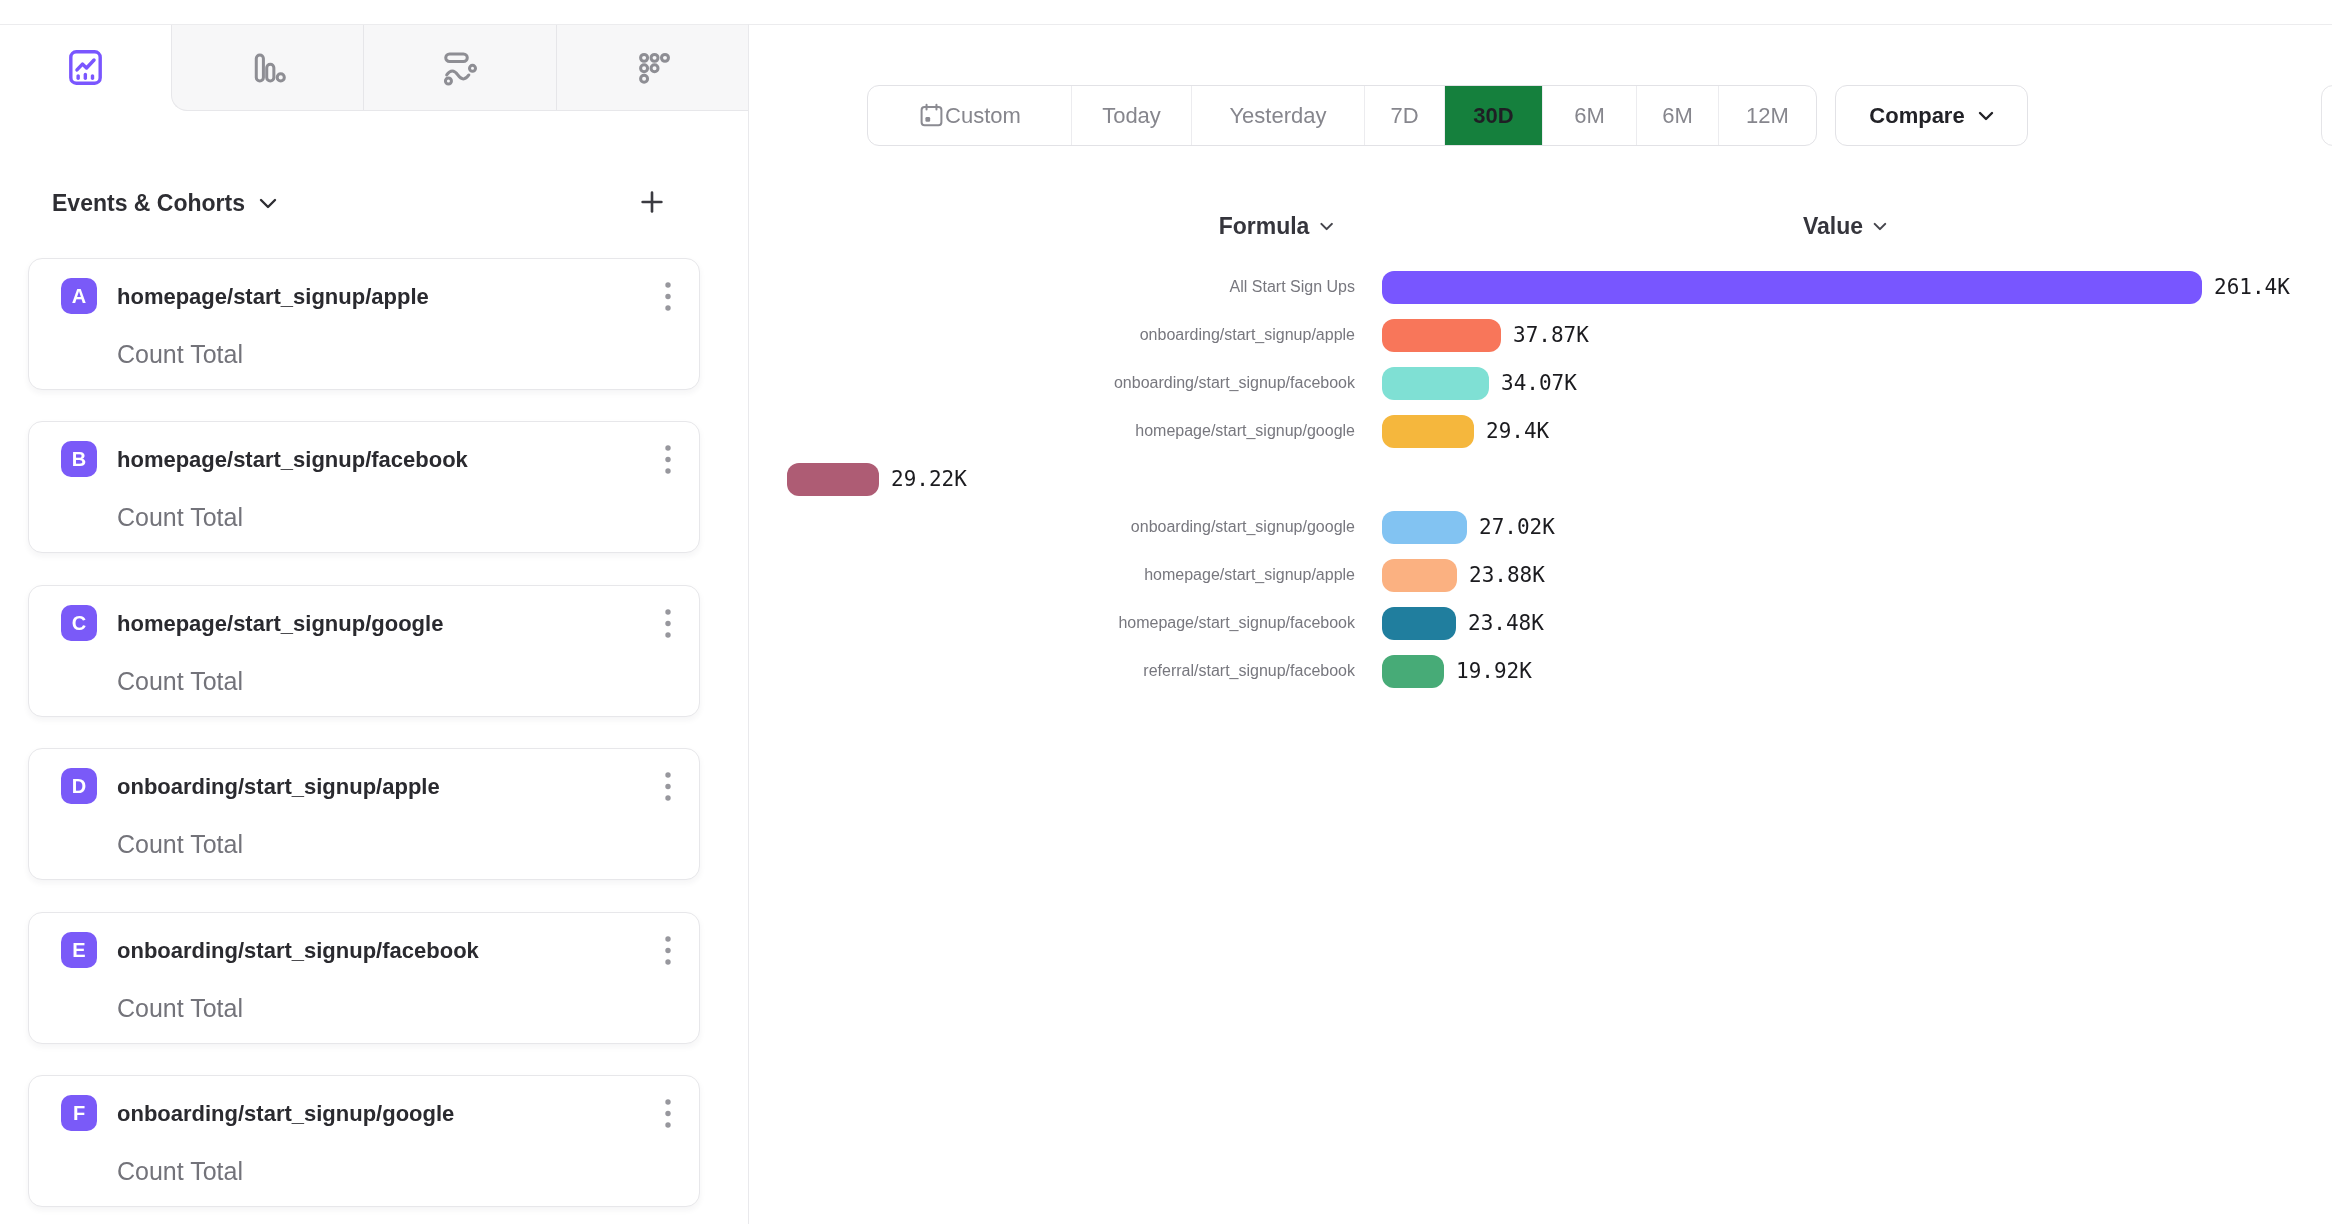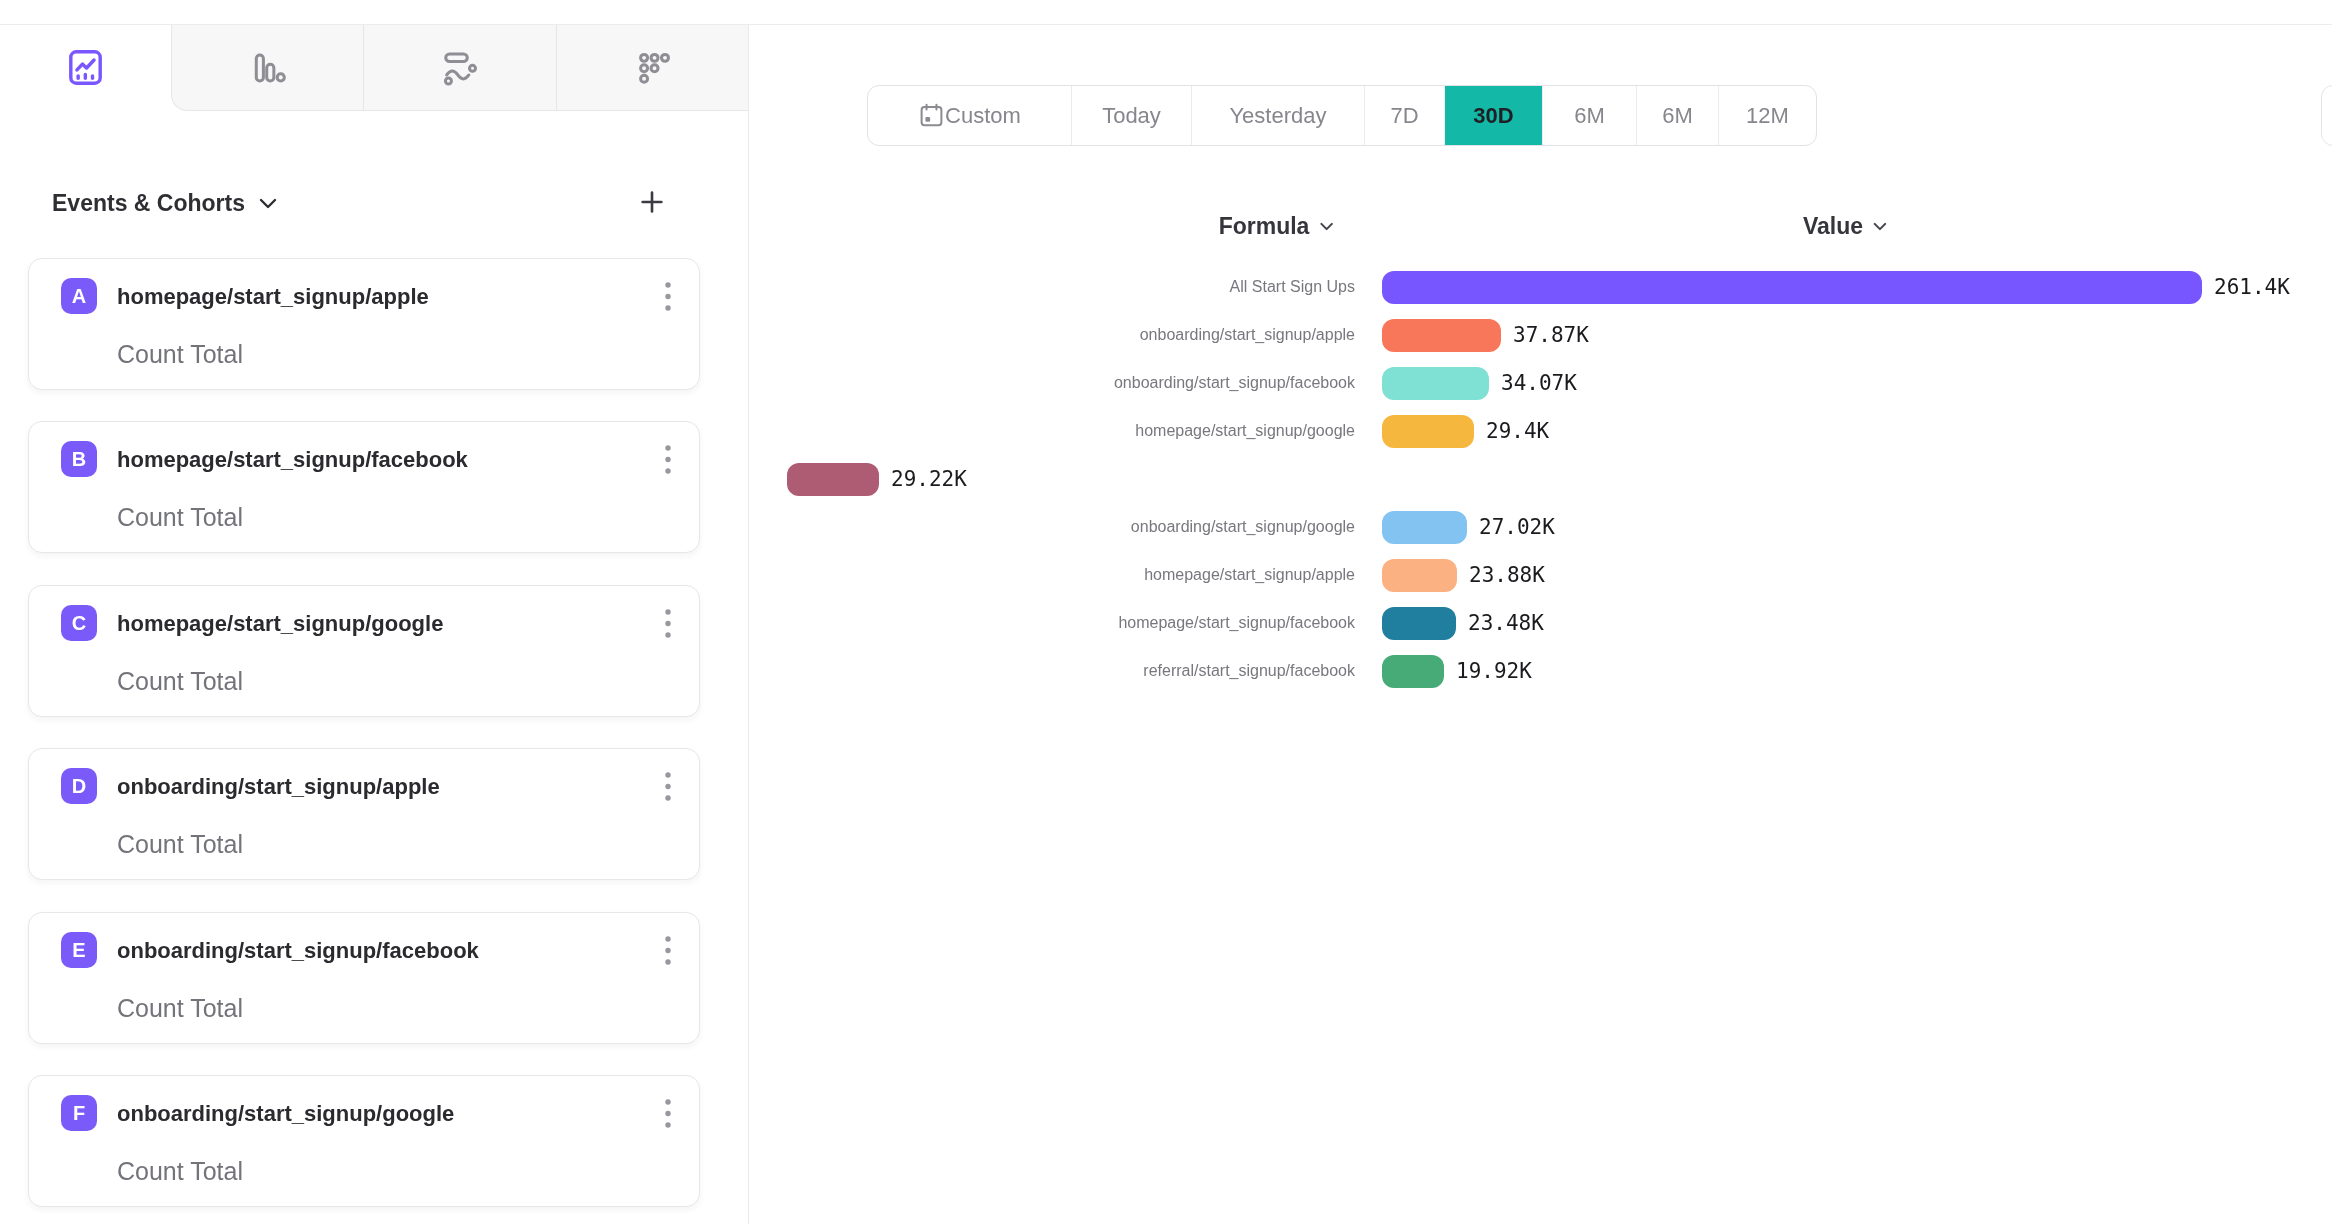--- a/index.html
+++ b/index.html
@@ -52,21 +52,21 @@
   .range-group {
     position:absolute; left:867px; top:85px; height:61px;
     display:flex; background:#fff; border:1px solid #e2e2e6; border-radius:12px; overflow:hidden;
   }
   .range-btn {
     display:flex; align-items:center; justify-content:center; gap:0;
     font-size:22px; color:#86868d; border-right:1px solid #ececef; cursor:pointer;
     height:100%;
   }
   .range-btn:last-child { border-right:none; }
-  .range-btn.selected { background:#14b8a6; color:#1f1f24; font-weight:700; }
+  .range-btn.selected { background:#15803d; color:#1f1f24; font-weight:700; }
   .compare-btn {
     position:absolute; left:1835px; top:85px; width:193px; height:61px;
     display:flex; align-items:center; justify-content:center; gap:13px;
     background:#fff; border:1px solid #e2e2e6; border-radius:12px;
     font-size:22px; font-weight:700; color:#222227; cursor:pointer;
   }
   .edge-btn {
     position:absolute; left:2321px; top:85px; width:70px; height:61px;
     background:#fff; border:1px solid #e5e5e8; border-radius:12px;
   }
@@ -250,20 +250,26 @@
       <div class="range-btn" style="width: 94px;">
         <span>6M</span>
       </div>
       <div class="range-btn" style="width: 82px;">
         <span>6M</span>
       </div>
       <div class="range-btn" style="width: 97px;">
         <span>12M</span>
       </div>
     </div>
+  <div class="compare-btn">
+    <span>Compare</span>
+    <svg width="16" height="10" viewBox="0 0 16 10" fill="none" stroke="#222227" stroke-width="2.4" stroke-linecap="round" stroke-linejoin="round">
+      <path d="M2 2 L8 8 L14 2"></path>
+    </svg>
+  </div>
   <div class="edge-btn"></div>
 
   <div class="col-header formula-header">
     <span>Formula</span>
     <svg width="14" height="9" viewBox="0 0 16 10" fill="none" stroke="#45454c" stroke-width="2.4" stroke-linecap="round" stroke-linejoin="round">
       <path d="M2 2 L8 8 L14 2"></path>
     </svg>
   </div>
   <div class="col-header value-header">
     <span>Value</span>

